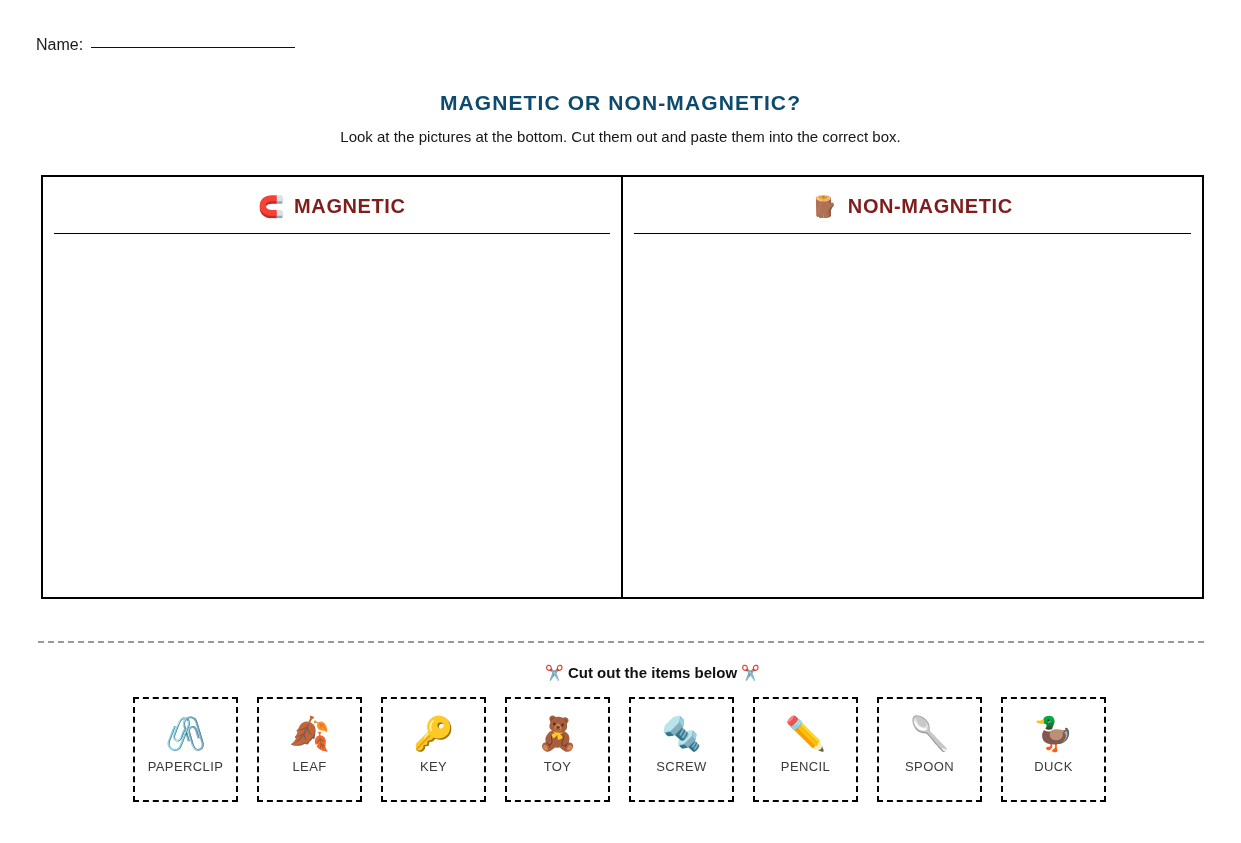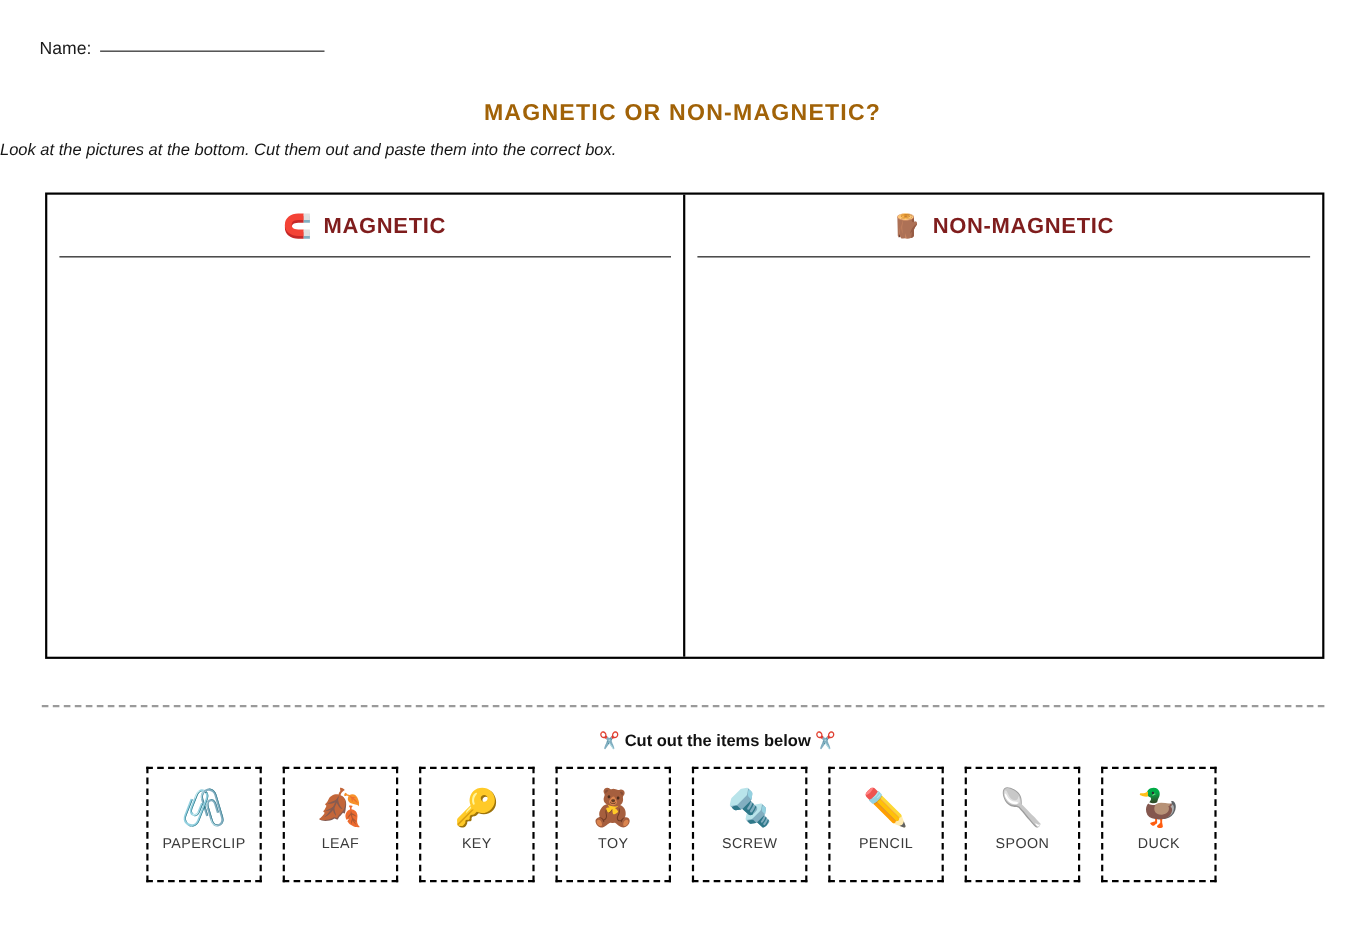--- a/index.html
+++ b/index.html
@@ -52,30 +52,29 @@
   
   .title {
     position: absolute;
     top: 91px;
     left: 0;
     width: 1241px;
     text-align: center;
     font-size: 21px;
     font-weight: bold;
     letter-spacing: 1.1px;
-    color: #a16207;
+    color: #0c4a6e;
   }
   .subtitle {
     position: absolute;
     top: 128px;
     left: 0;
     width: 1241px;
-    text-align: left;
+    text-align: center;
     font-size: 15px;
-    font-style: italic;
     color: #161616;
   }
 
   
   .sort-box {
     position: absolute;
     left: 41px;
     top: 175px;
     width: 1163px;
     height: 424px;

